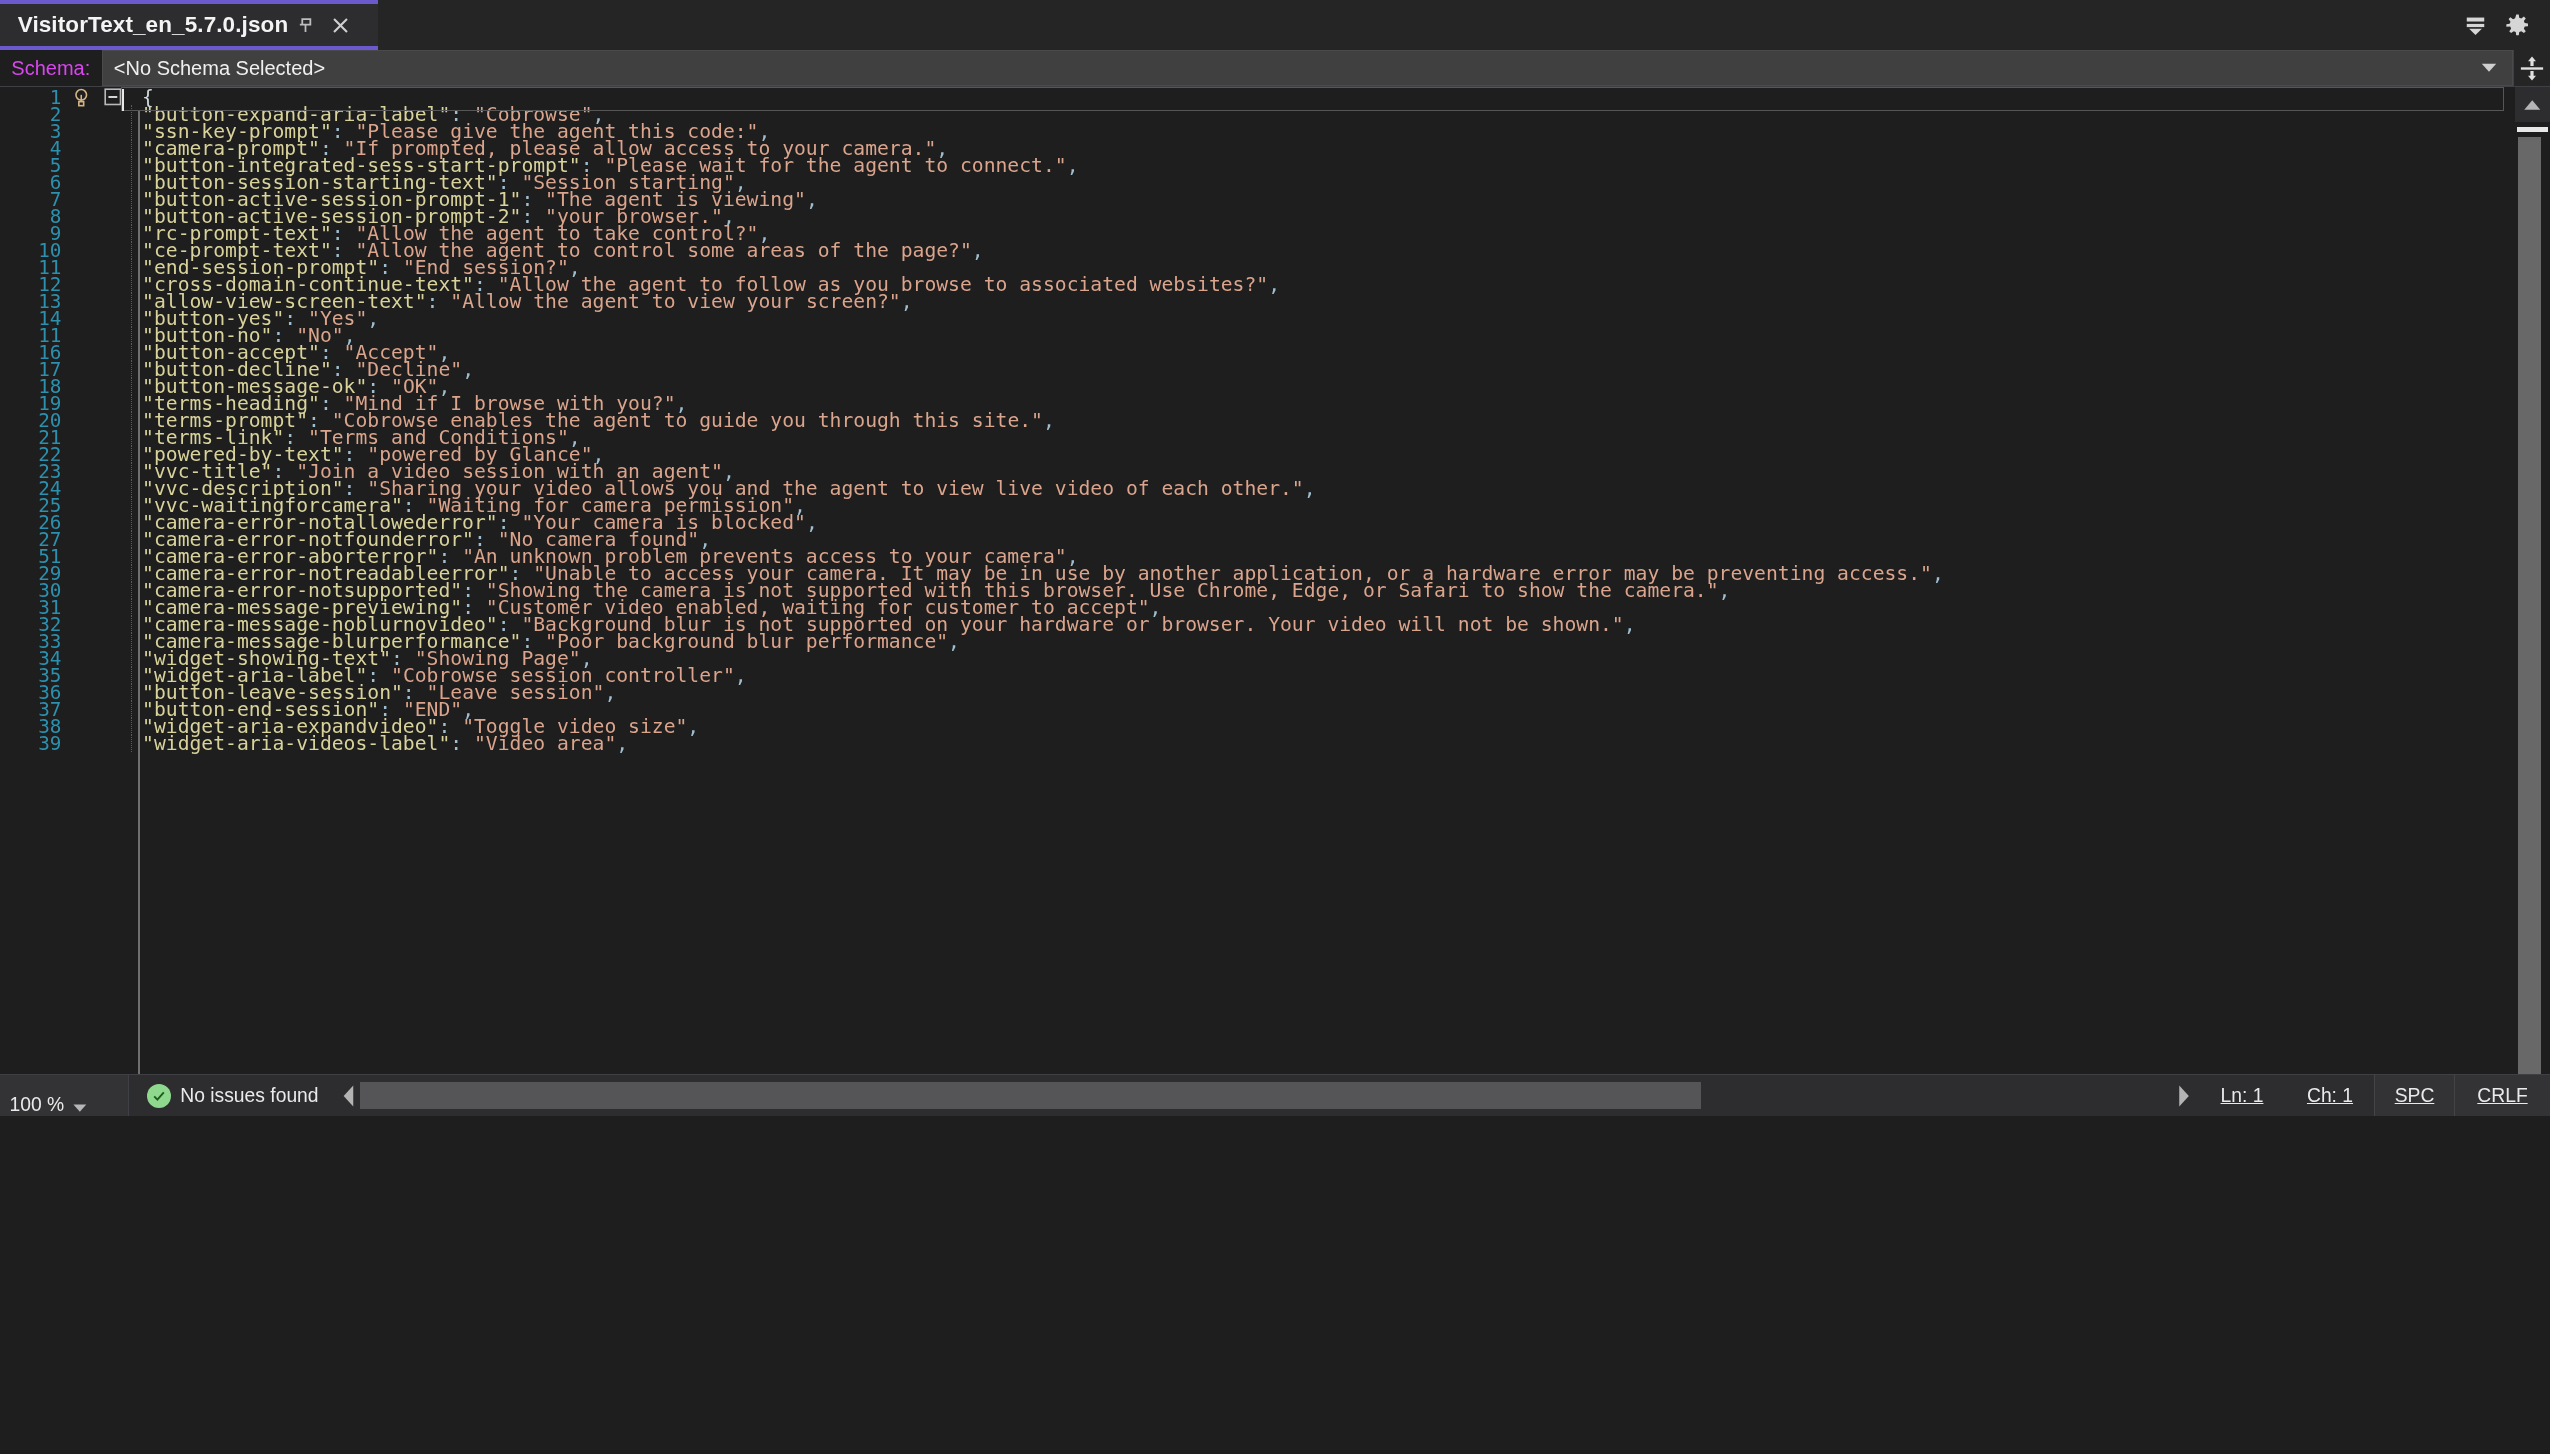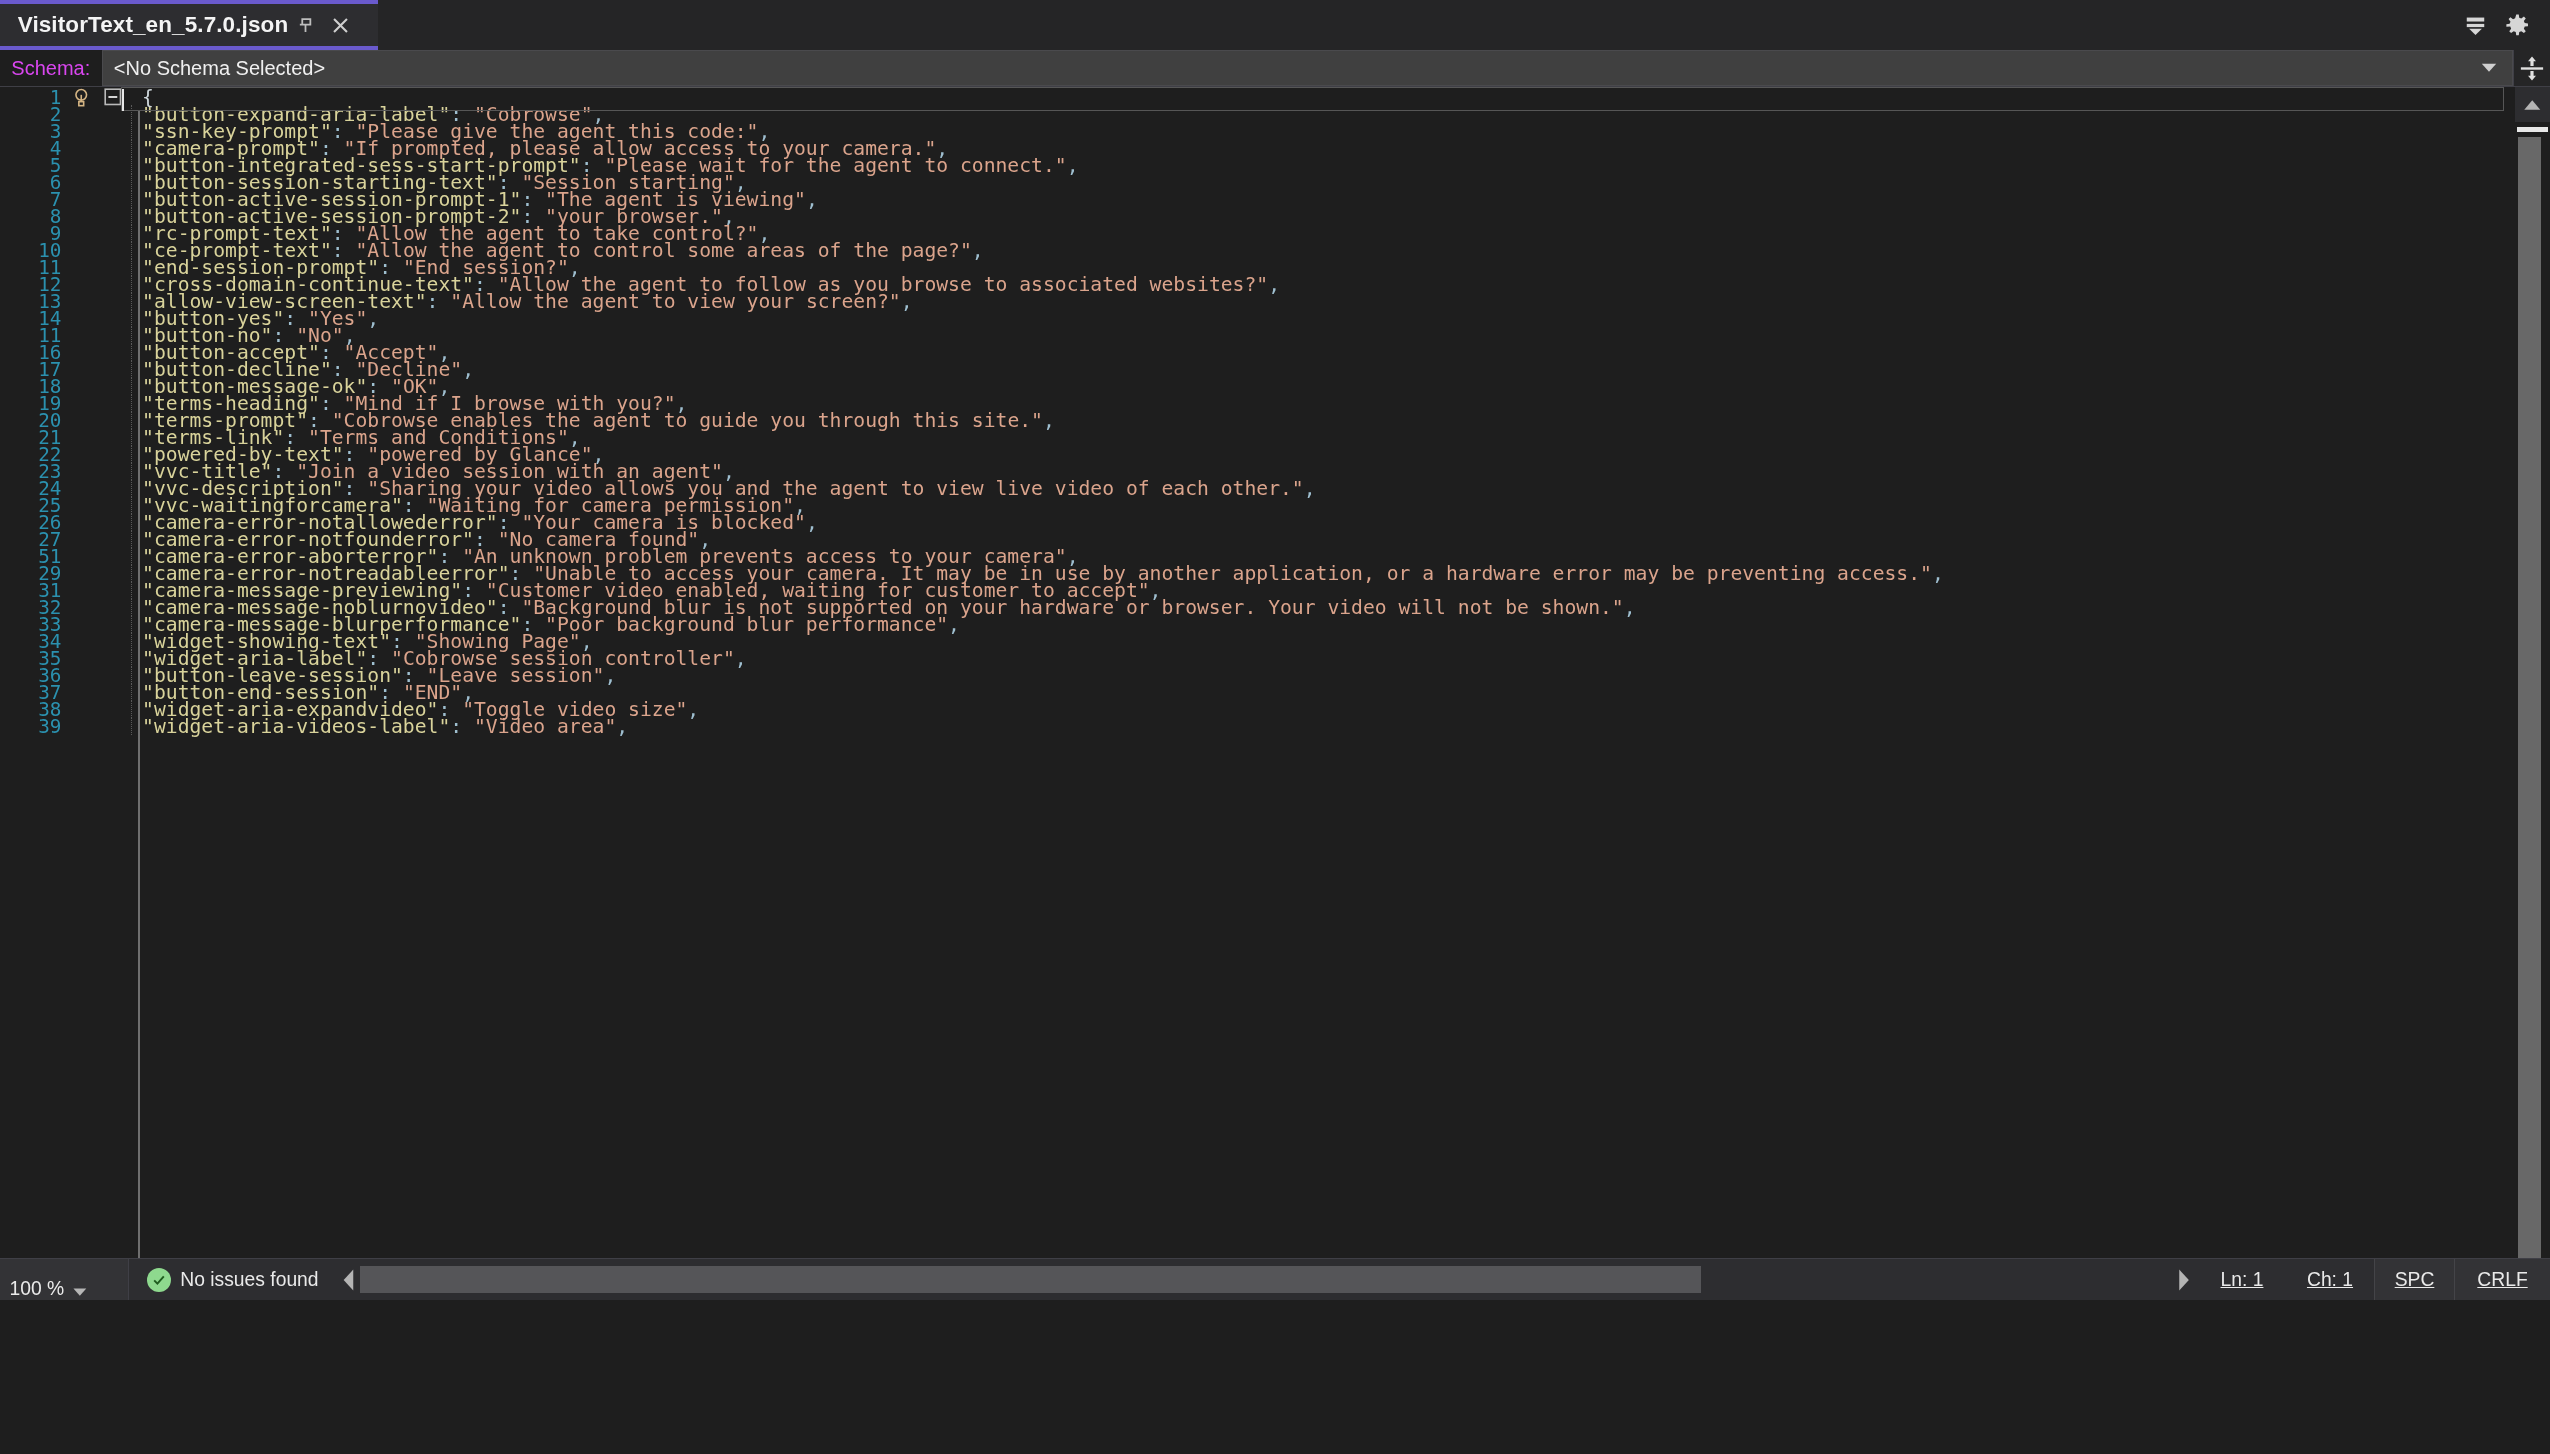--- a/index.html
+++ b/index.html
@@ -2,21 +2,21 @@
 <html style="font-size:13px"><head>
 <meta charset="utf-8">
 <style>
   * { box-sizing: border-box; margin: 0; padding: 0; }
   html, body {
     width: 2550px; height: 1454px;
     background: #1e1e1e;
     font-family: "Liberation Sans", sans-serif;
     overflow: hidden;
   }
-  .app { position: relative; width: 2550px; height: 1300px; background: #1e1e1e; display: flex; flex-direction: column; }
+  .app { position: relative; width: 2550px; height: 1116px; background: #1e1e1e; display: flex; flex-direction: column; }
 
   
   .tabstrip {
     height: 50px; background: #252526; display: flex; align-items: stretch;
     position: relative; flex: 0 0 50px;
   }
   .tab {
     position: relative; display: flex; align-items: center;
     background: #2d2d30; padding: 0 14.5px 0 17.7px; height: 50px;
     border-top: 4px solid #6a5acd; border-bottom: 4px solid #6a5acd;
@@ -406,20 +406,27 @@
             <div class="code"><span class="k">"camera-error-aborterror"</span><span class="p">:</span> <span class="s">"An unknown problem prevents access to your camera"</span><span class="p">,</span></div>
           </div>
           <div class="row">
             <div class="gutter-num">29</div>
             <div class="glyph"></div>
             <div class="fold"></div>
             <div class="indentbar"></div>
             <div class="code"><span class="k">"camera-error-notreadableerror"</span><span class="p">:</span> <span class="s">"Unable to access your camera. It may be in use by another application, or a hardware error may be preventing access."</span><span class="p">,</span></div>
           </div>
           <div class="row">
+            <div class="gutter-num">30</div>
+            <div class="glyph"></div>
+            <div class="fold"></div>
+            <div class="indentbar"></div>
+            <div class="code"><span class="k">"camera-error-notsupported"</span><span class="p">:</span> <span class="s">"Showing the camera is not supported with this browser. Use Chrome, Edge, or Safari to show the camera."</span><span class="p">,</span></div>
+          </div>
+          <div class="row">
             <div class="gutter-num">31</div>
             <div class="glyph"></div>
             <div class="fold"></div>
             <div class="indentbar"></div>
             <div class="code"><span class="k">"camera-message-previewing"</span><span class="p">:</span> <span class="s">"Customer video enabled, waiting for customer to accept"</span><span class="p">,</span></div>
           </div>
           <div class="row">
             <div class="gutter-num">32</div>
             <div class="glyph"></div>
             <div class="fold"></div>

